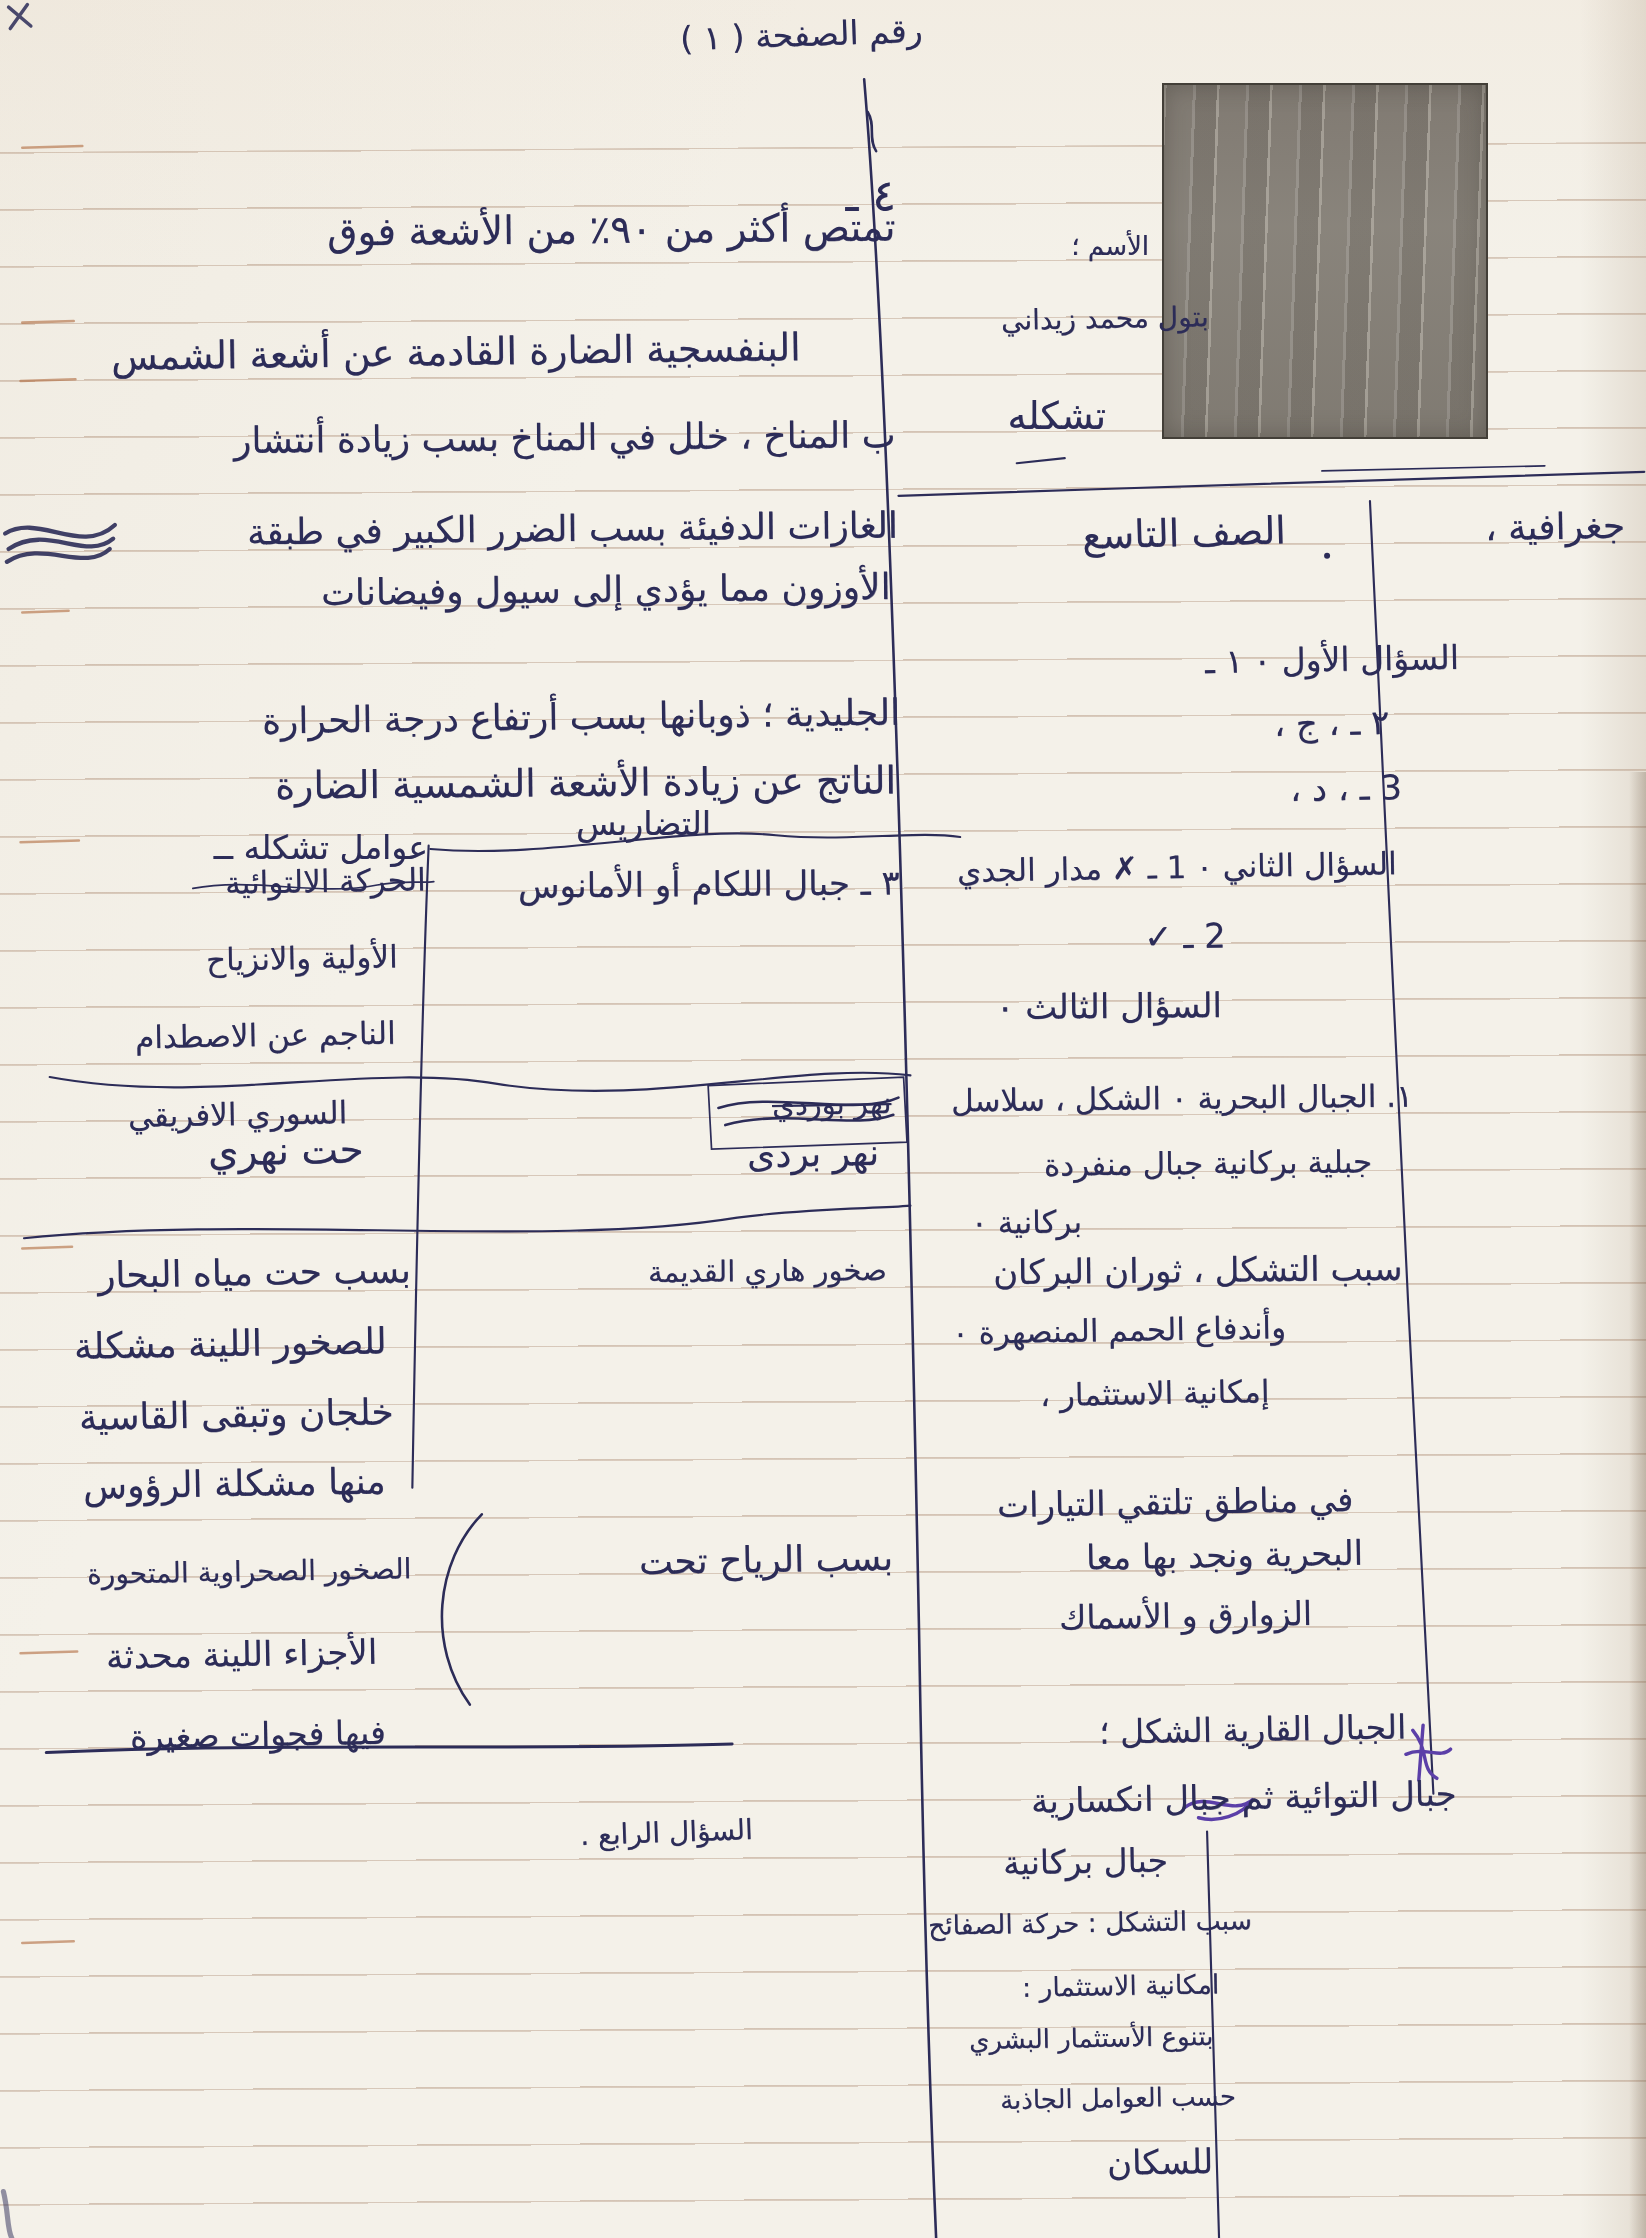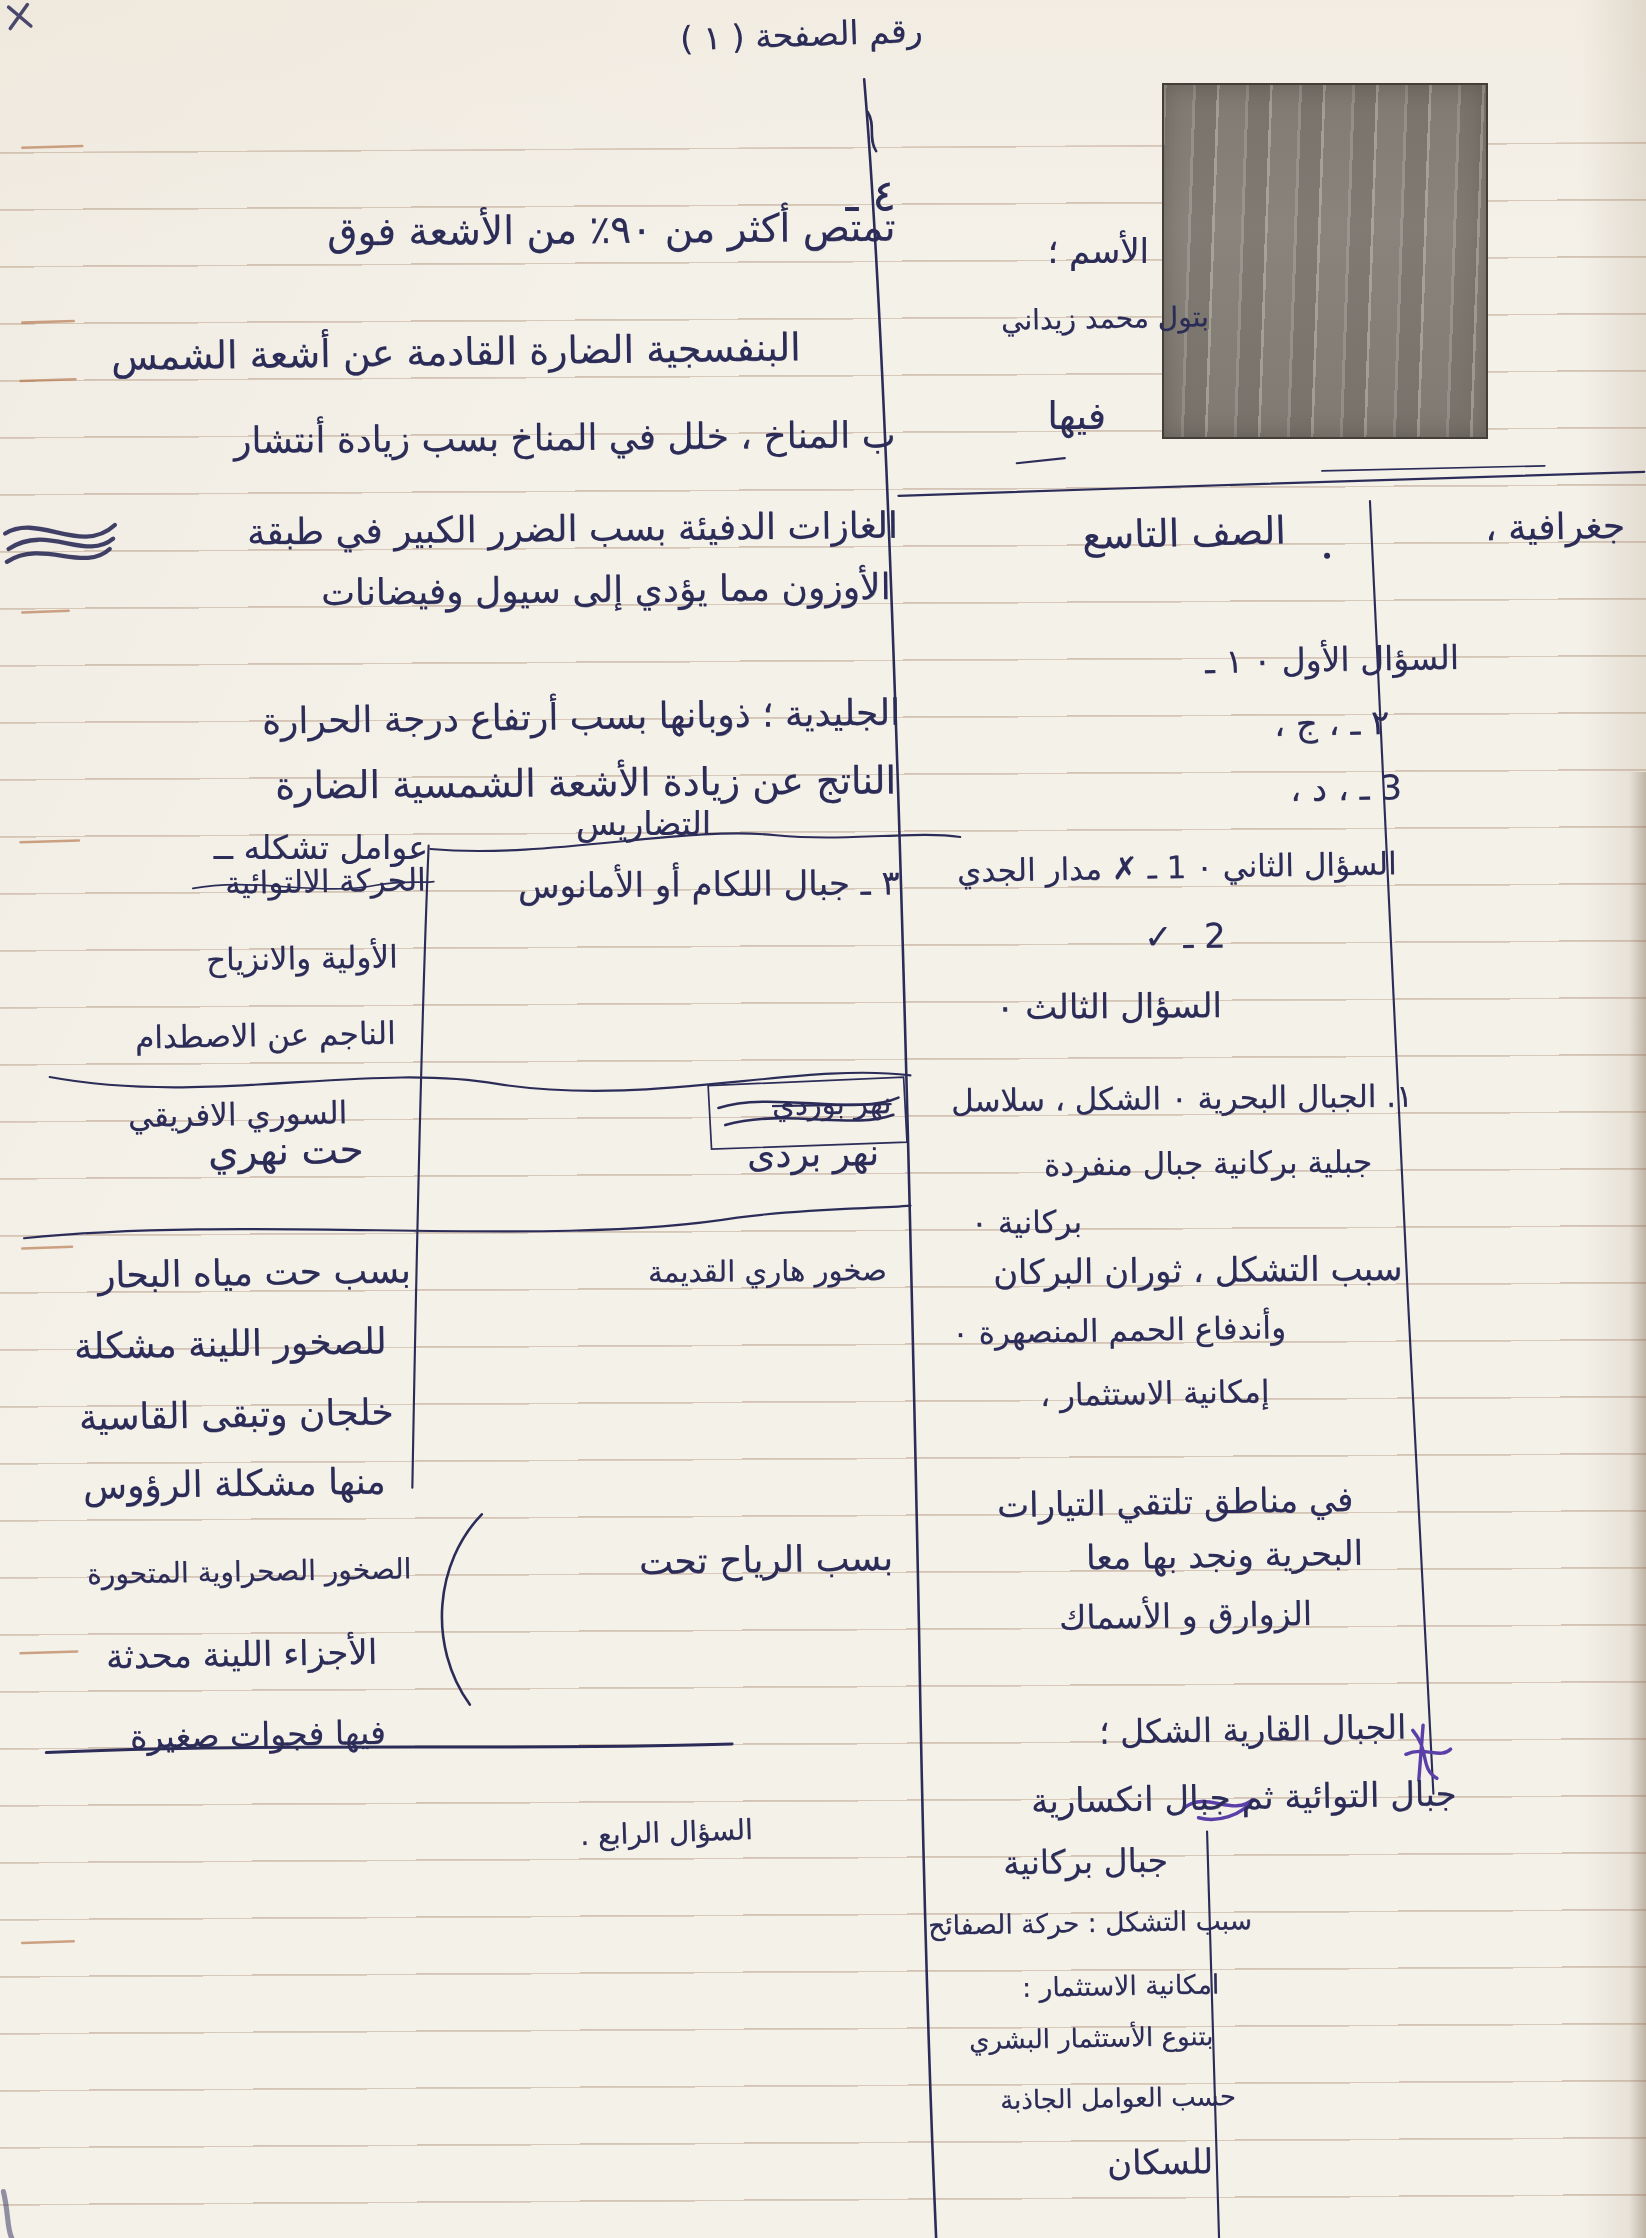--- a/index.html
+++ b/index.html
@@ -83,23 +83,23 @@
         <path d="M24,982 L92,980"></path>
         <path d="M26,1456 L84,1454"></path>
       <path d="M24,1928 L90,1926"></path>
         <path d="M26,2266 L86,2264"></path>
     </g>
     <path stroke-width="6" opacity=".5" d="M4,2556 C10,2580 8,2600 14,2611"></path>
   </svg>
 
   <div class="hw" style="right:723px; top:15.4px; font-size:33px; --r:-2deg">رقم الصفحة ( ١ )</div>
 
-  <div class="hw" style="right:497px; top:231px; font-size:34px">الأسم ؛</div>
+  <div class="hw" style="right:497px; top:231px; font-size:26px">الأسم ؛</div>
   <div class="hw" style="right:437px; top:302px; font-size:28px; --r:-1deg">بتول محمد زيداني</div>
-  <div class="hw" style="right:540px; top:394px; font-size:38px">فيها</div>
+  <div class="hw" style="right:540px; top:394px; font-size:38px">تشكله</div>
   <div class="hw" style="right:21.4px; top:506px; font-size:36px; --r:-1deg">جغرافية ،</div>
   <div class="hw" style="right:360px; top:511px; font-size:38px; --r:-1.5deg">الصف التاسع</div>
 
   <div class="hw" style="right:750px; top:170px; font-size:44px">٤ ـ</div>
   <div class="hw" style="right:750px; top:207px; font-size:39px; --r:-0.5deg">تمتص أكثر من ٩٠٪ من الأشعة فوق</div>
   <div class="hw" style="right:845px; top:330px; font-size:38px; --r:-0.8deg">البنفسجية الضارة القادمة عن أشعة الشمس</div>
   <div class="hw" style="right:750px; top:417px; font-size:36px; --r:-0.5deg">ب المناخ ، خلل في المناخ بسب زيادة أنتشار</div>
   <div class="hw" style="right:748px; top:508px; font-size:36px; --r:-0.6deg">الغازات الدفيئة بسب الضرر الكبير في طبقة</div>
   <div class="hw" style="right:755px; top:569px; font-size:36px; --r:-0.6deg">الأوزون مما يؤدي إلى سيول وفيضانات</div>
   <div class="hw" style="right:746px; top:696px; font-size:36px; --r:-0.8deg">الجليدية ؛ ذوبانها بسب أرتفاع درجة الحرارة</div>

